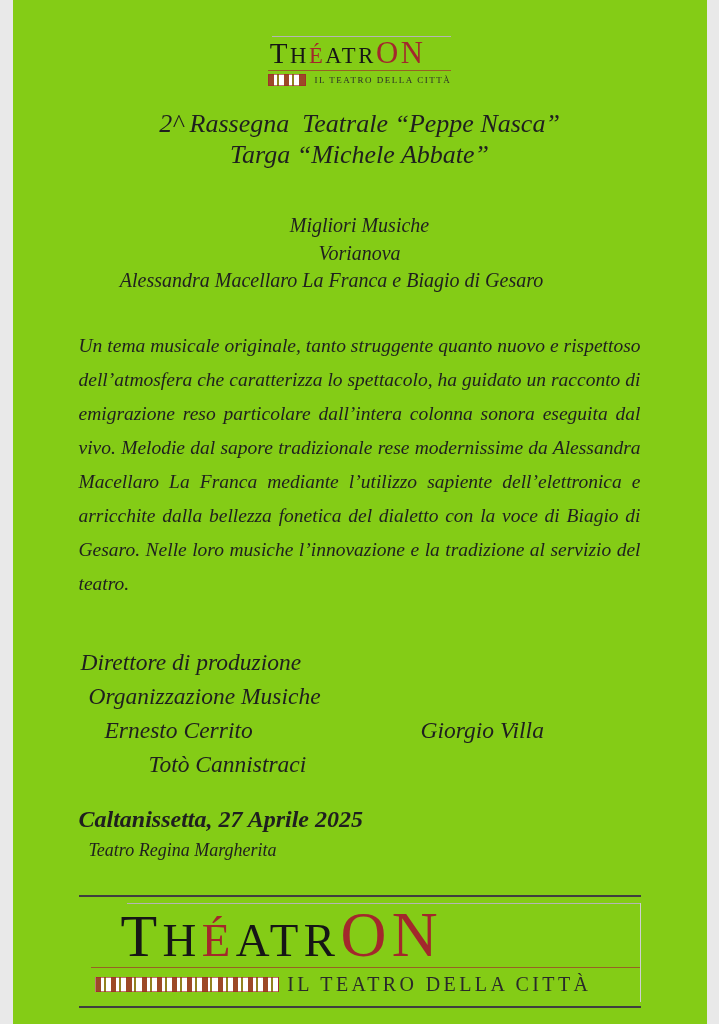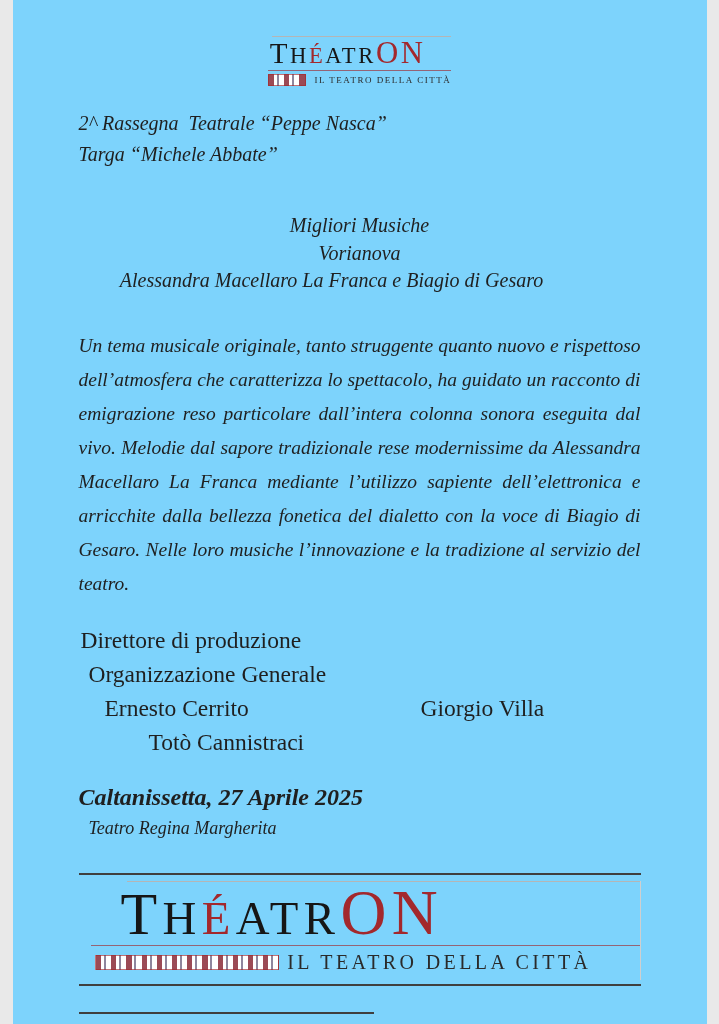--- a/index.html
+++ b/index.html
@@ -1,17 +1,17 @@
 <!DOCTYPE html>
 <html style="--accent: #a3282c; --ink: #1f1f1f; --rule: #3f3f3f;"><head>
 <meta charset="utf-8">
 <style>
   html,body{margin:0;padding:0;background:#e9e9e9;}
   .page{
-    width:694px;height:1024px;margin:0 auto;background:#7dd3fc;
+    width:694px;height:1024px;margin:0 auto;background:#84cc16;
     position:relative;overflow:hidden;
     font-family:"Liberation Serif", serif;color:var(--ink,#1f1f1f);
   }
   .content{padding:0 66px;}
 
   
   .logo{display:inline-block;text-align:left;font-style:normal;}
   .logo .topline{border-top:1px solid #b5b5b5;}
   .logo .wm{line-height:.95;white-space:nowrap;color:#161616;letter-spacing:.09em;}
   .logo .wm .s-big{font-size:1em;}
@@ -36,34 +36,34 @@
   .logo-center{text-align:center;}
 
   .logo--big{display:block;margin:6px 0 0 12px;border-right:1px solid #cfcfcf;}
   .logo--big .topline{margin-left:36px;margin-bottom:1px;}
   .logo--big .wm{font-size:60px;padding-left:30px;}
   .logo--big .tag{font-size:20px;}
   .logo--big .band{width:182px;height:13px;}
   .logo--big .tagrow{padding:2px 0 6px 4px;}
 
   
-  .title{margin-top:18px;font-style:italic;
-         font-size:20px;line-height:31px;}
+  .title{margin-top:18px;text-align:center;font-style:italic;
+         font-size:26px;line-height:31px;}
   .title .tline{display:block;white-space:pre-wrap;}
 
   .award{margin-top:42px;text-align:center;font-style:italic;
          font-size:20px;line-height:27.5px;}
   .award .aline{display:block;}
   .shift-left{transform:translateX(-28px);}
   .shift-right{transform:translateX(48px);}
 
   .motivation{margin-top:34px;font-style:italic;font-size:19.5px;
               line-height:34px;text-align:justify;}
 
-  .credits{margin-top:22px;font-size:23.5px;line-height:34px;}
+  .credits{margin-top:44px;font-style:italic;font-size:23.5px;line-height:34px;}
   .crow{display:flex;}
   .crow .cl{width:324px;box-sizing:border-box;}
   .crow .cr{flex:1;}
   .crow.r0 .cl{padding-left:2px;}
   .crow.r1 .cl{padding-left:10px;}
   .crow.r2 .cl{padding-left:26px;}
   .crow.r3 .cl{padding-left:70px;}
   .crow.r2 .cr{padding-left:18px;}
 
   .dateblock{margin-top:22px;font-style:italic;}
@@ -104,21 +104,21 @@
       <span class="aline shift-left">Alessandra Macellaro La Franca e Biagio di Gesaro</span>
     </div>
 
     <p class="motivation">Un tema musicale originale, tanto struggente quanto nuovo e rispettoso dell’atmosfera che caratterizza lo spettacolo, ha guidato un racconto di emigrazione reso particolare dall’intera colonna sonora eseguita dal vivo. Melodie dal sapore tradizionale rese modernissime da Alessandra Macellaro La Franca mediante l’utilizzo sapiente dell’elettronica e arricchite dalla bellezza fonetica del dialetto con la voce di Biagio di Gesaro. Nelle loro musiche l’innovazione e la tradizione al servizio del teatro.</p>
 
     <div class="credits">
       <div class="crow r0">
         <span class="cl">Direttore di produzione</span>
       </div>
       <div class="crow r1">
-        <span class="cl">Organizzazione Generale</span>
+        <span class="cl">Organizzazione Musiche</span>
         <span class="cr"></span>
       </div>
       <div class="crow r2">
         <span class="cl">Ernesto Cerrito</span>
         <span class="cr">Giorgio Villa</span>
       </div>
       <div class="crow r3">
         <span class="cl">Totò Cannistraci</span>
         <span class="cr"></span>
       </div>

